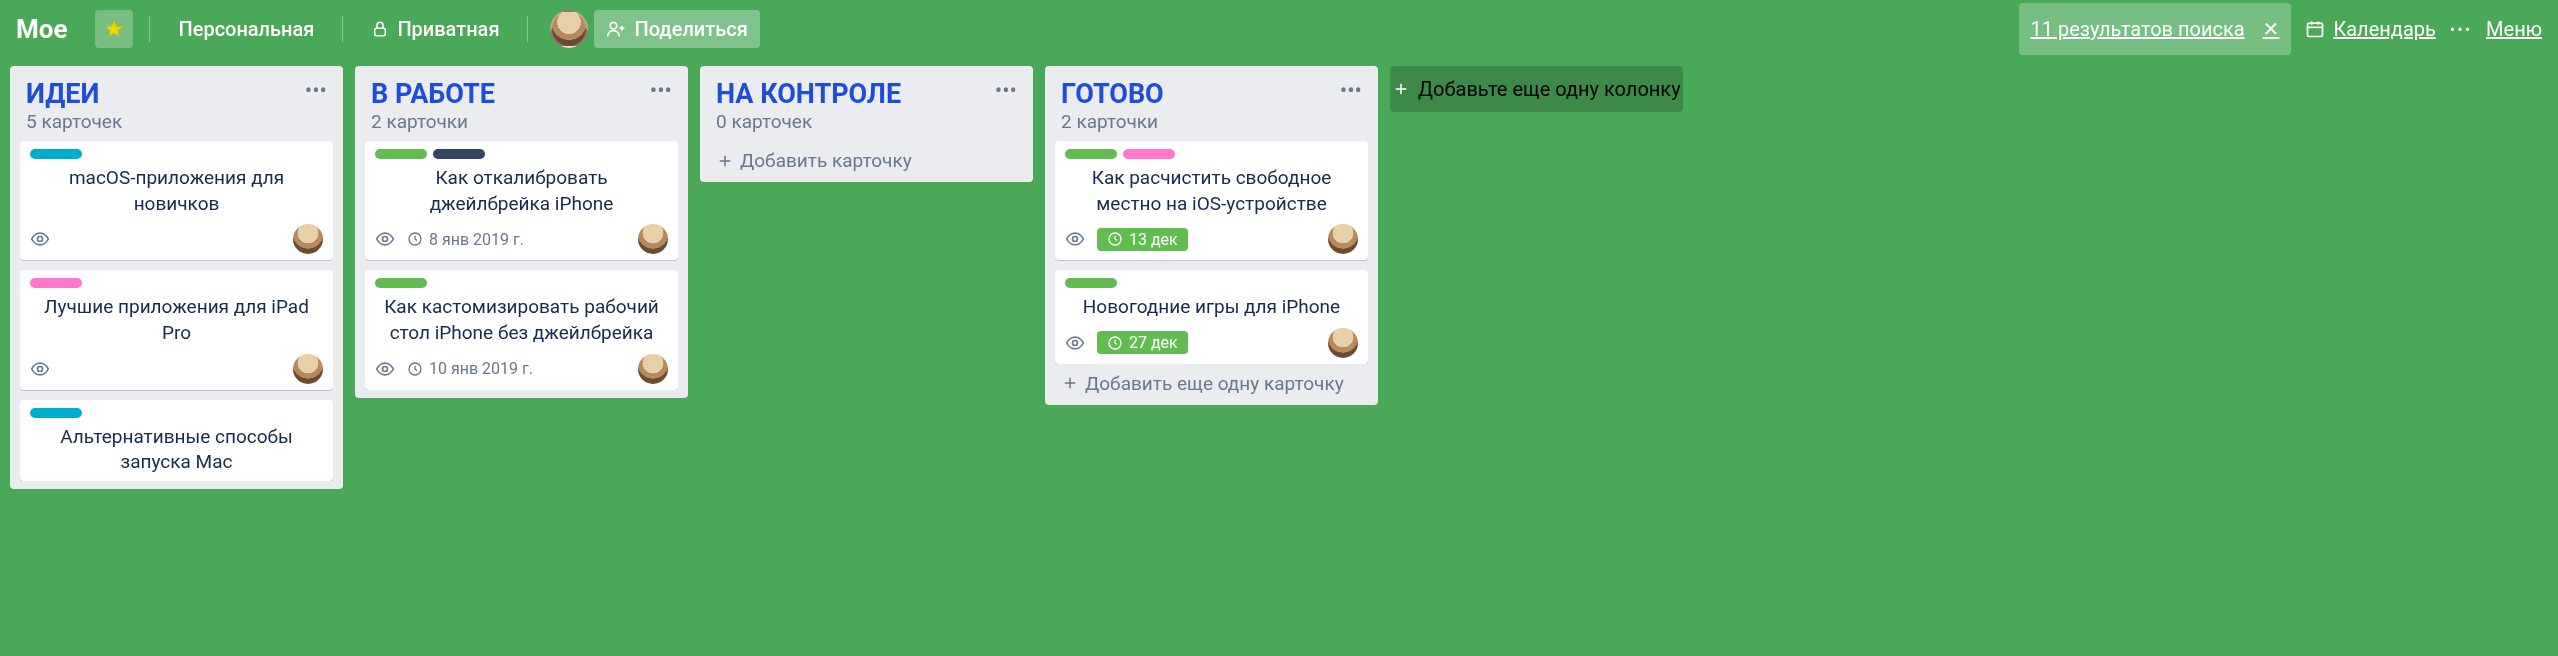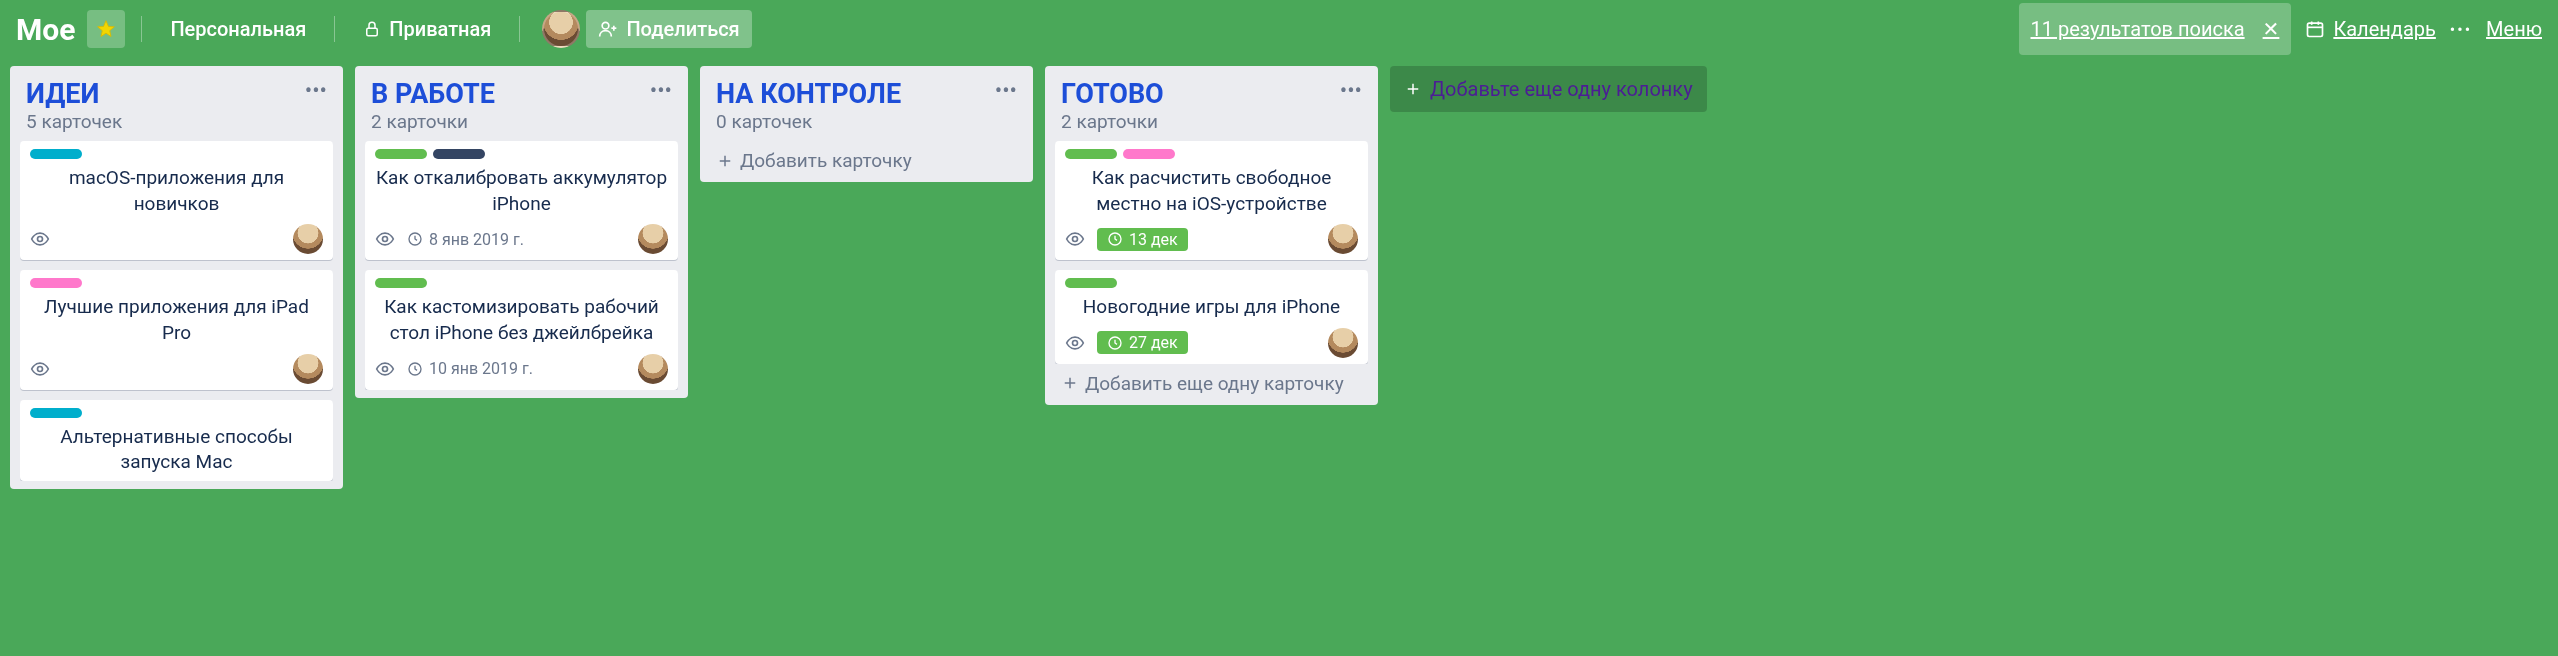--- a/index.html
+++ b/index.html
@@ -11,21 +11,21 @@
   }
 
   
   .header {
     display: flex; align-items: center;
     height: 58px;
     padding: 0 16px;
     color: #fff;
     gap: 6px;
   }
-  .board-title { font-size: 30px; font-weight: 700; margin-right: 6px; }
+  .board-title { font-size: 26px; font-weight: 700; margin-right: 22px; }
   .star-box {
     width: 38px; height: 38px;
     background: rgba(255,255,255,.25);
     border-radius: 4px;
     display: flex; align-items: center; justify-content: center;
     cursor: pointer;
   }
   .sep { width: 1px; height: 26px; background: rgba(255,255,255,.35); margin: 0 10px; }
   .h-btn {
     display: flex; align-items: center; gap: 8px;
@@ -101,23 +101,23 @@
 
   .add-card {
     color: #6b778c; font-size: 19px;
     padding: 8px 6px 2px;
     display: flex; align-items: center; gap: 6px;
     cursor: pointer;
   }
   .add-list {
     flex: 0 0 auto;
     background: rgba(0,0,0,.18);
-    color: #4c1d95; font-size: 20px;
+    color: #000000; font-size: 20px;
     height: 46px;
-    padding: 0 14px;
+    padding: 0 2px;
     display: flex; align-items: center; gap: 8px;
     border-radius: 4px;
     cursor: pointer;
     white-space: nowrap;
   }
 
   
   svg { display: block; }
 </style>
 </head>
@@ -227,21 +227,21 @@
       <div class="list-title">В РАБОТЕ</div>
       <div class="list-menu">•••</div>
     </div>
     <div class="list-count">2 карточки</div>
     <div class="cards">
         <div class="card">
       <div class="labels">
             <div class="label" style="background:#61bd4f"></div>
             <div class="label" style="background:#344563"></div>
           </div>
-      <div class="card-title">Как откалибровать аккумулятор iPhone</div>
+      <div class="card-title">Как откалибровать джейлбрейка iPhone</div>
       <div class="card-footer">
             <span class="badge">
               <svg width="20" height="20" viewBox="0 0 24 24" fill="none" stroke="#6b778c" stroke-width="2">
                 <path d="M2 12s3.5-7 10-7 10 7 10 7-3.5 7-10 7S2 12 2 12z"></path>
                 <circle cx="12" cy="12" r="3"></circle>
               </svg>
             </span>
             <span class="badge">
               <svg width="16" height="16" viewBox="0 0 24 24" fill="none" stroke="#6b778c" stroke-width="2">
                 <circle cx="12" cy="12" r="9"></circle>

